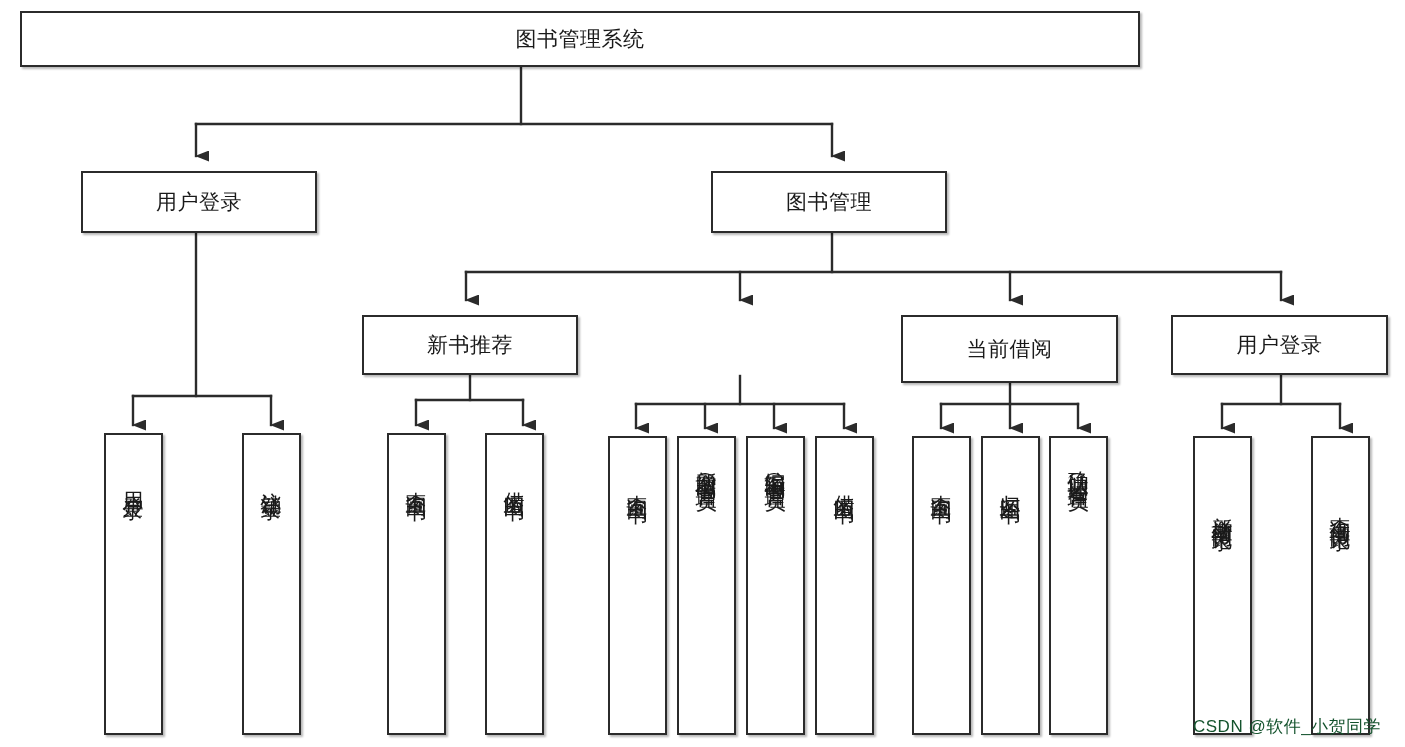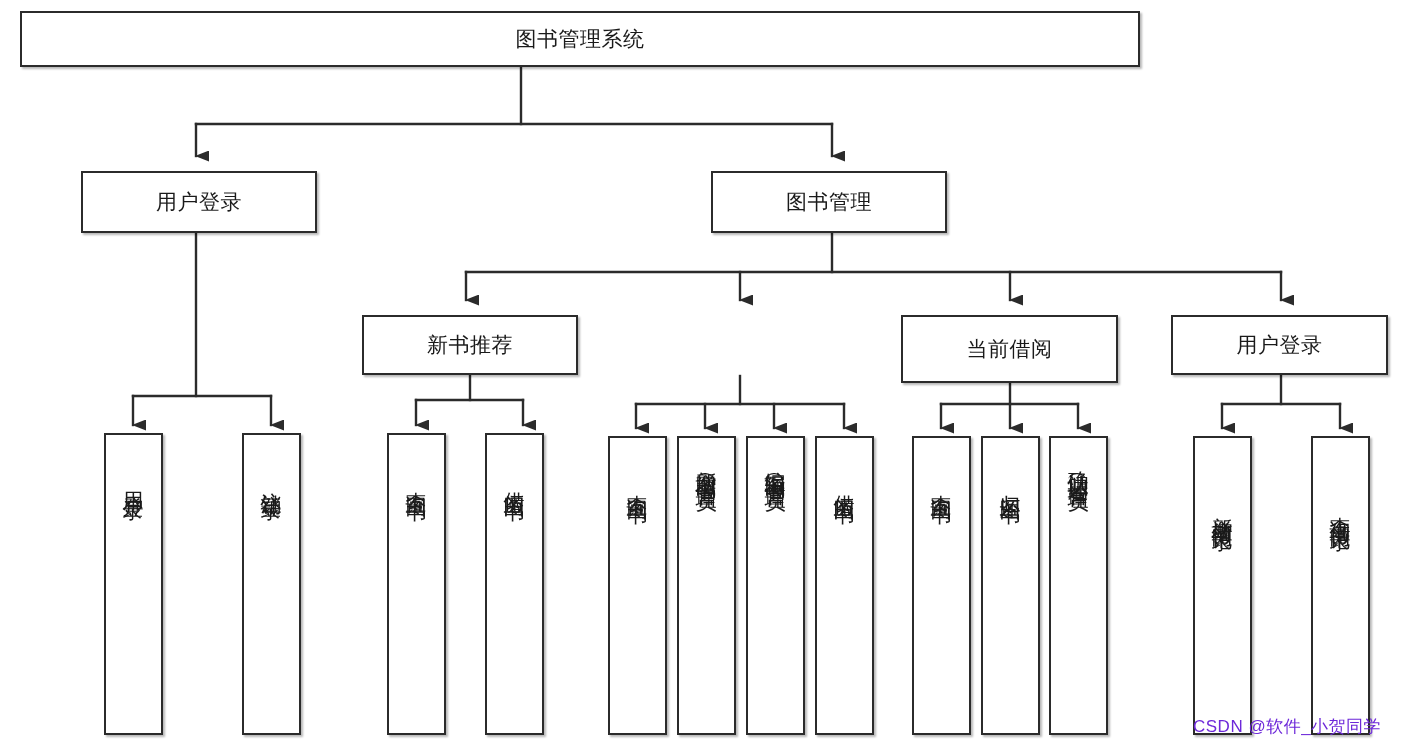--- a/index.html
+++ b/index.html
@@ -63,21 +63,21 @@
     margin-top: 56px;
   }
   .node.vertical.high .label {
     margin-top: 10px;
   }
   .watermark {
     position: absolute;
     left: 1193px;
     top: 715px;
     font-size: 17px;
-    color: #6d28d9;
+    color: #14532d;
     white-space: nowrap;
     letter-spacing: 0.5px;
     font-family: "Liberation Sans", "DejaVu Sans", sans-serif;
   }
 </style>
 </head>
 <body>
 
 <div id="canvas">
 

